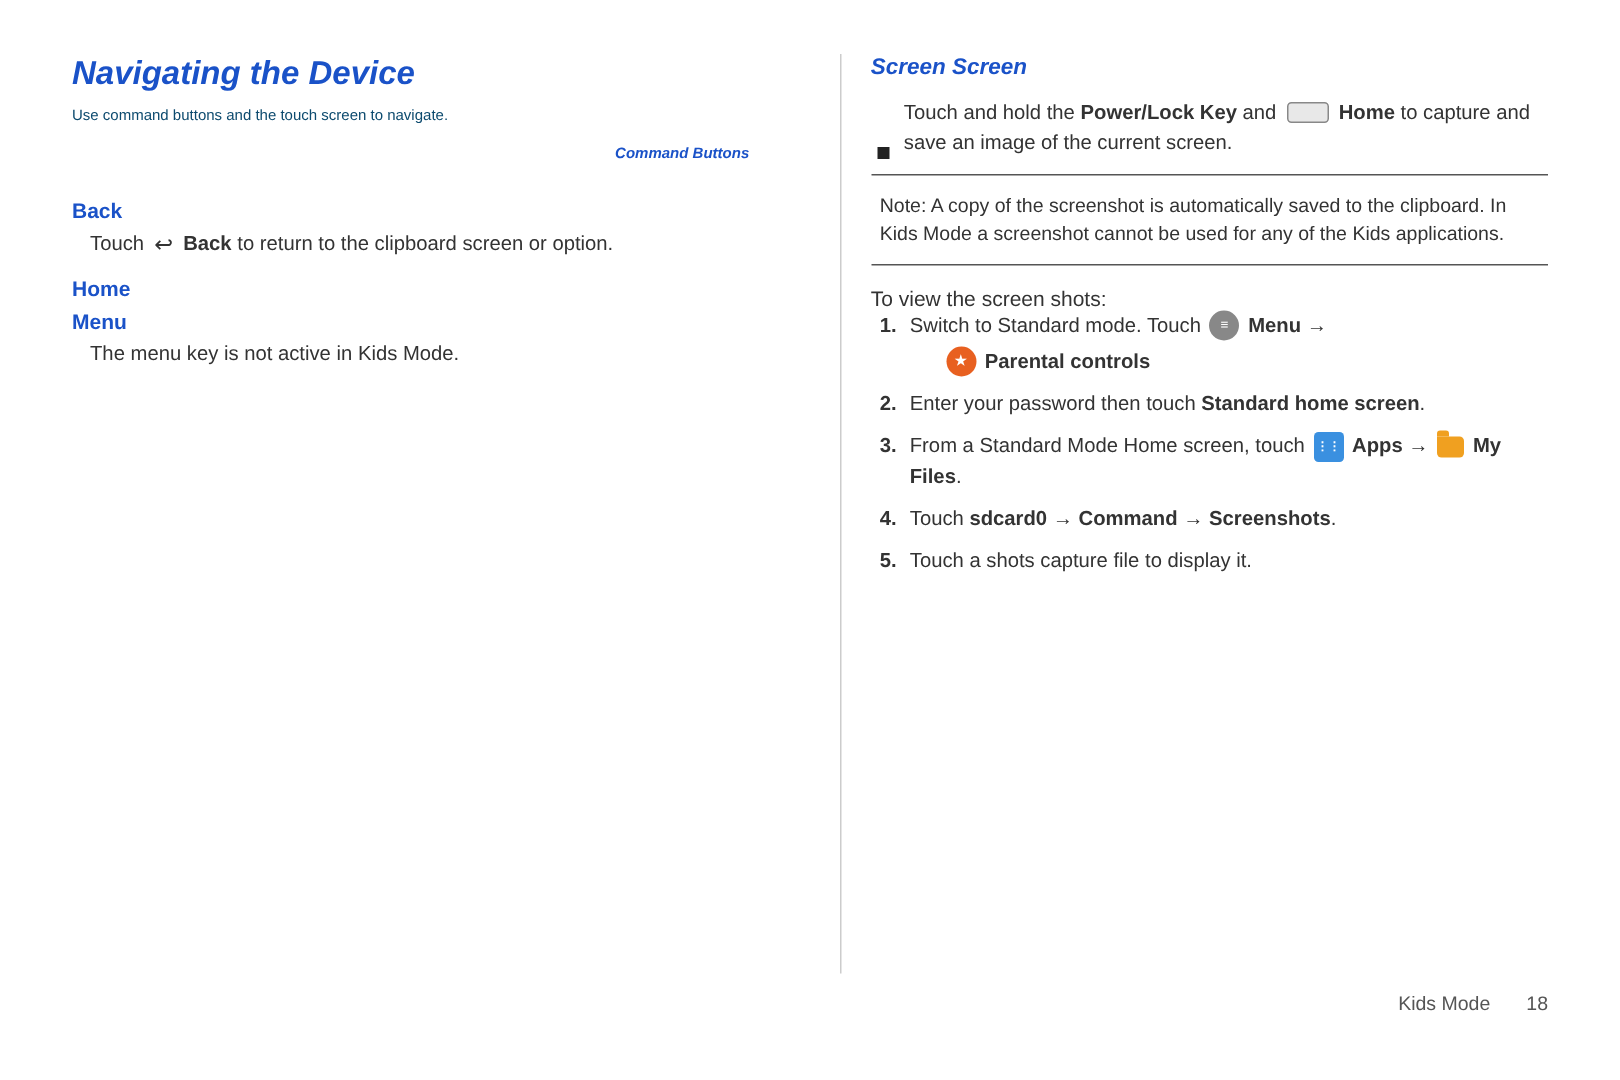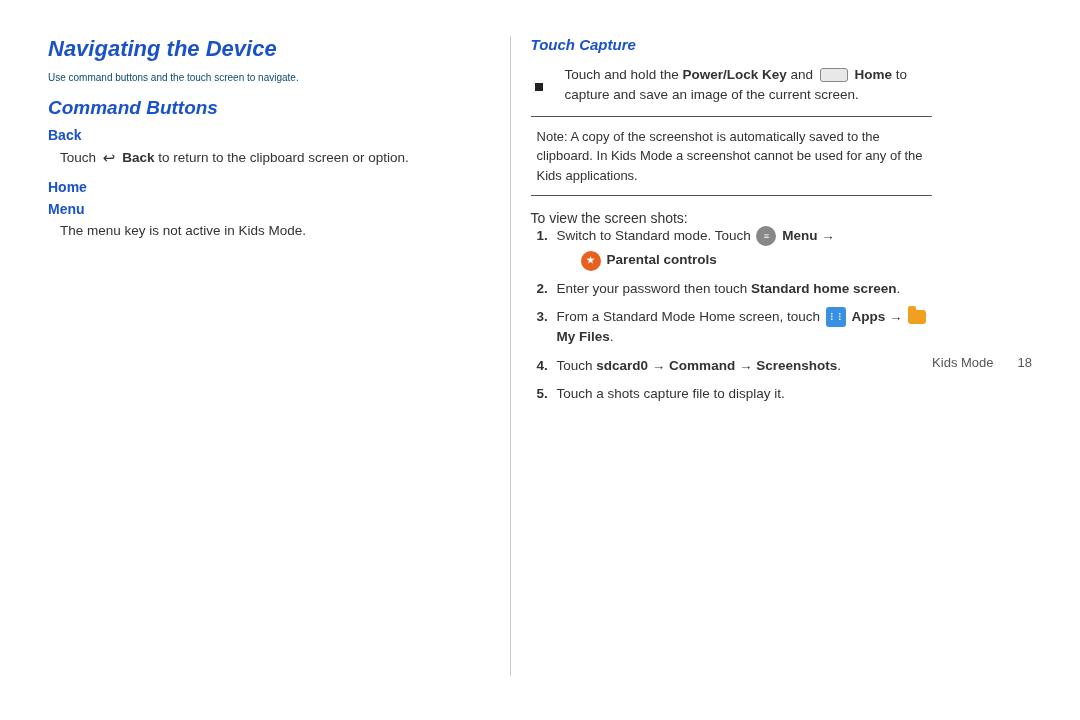--- a/index.html
+++ b/index.html
@@ -12,21 +12,21 @@
       font-size: 14px;
       color: #222;
       overflow: hidden;
     }
 
     .page {
       width: 1080px;
       height: 708px;
       padding: 36px 48px 32px 48px;
       display: flex;
-      flex-direction: row;
+      flex-direction: column;
     }
 
     .columns {
       display: flex;
       flex: 1;
       gap: 40px;
     }
 
     .left-col {
       flex: 1;
@@ -47,25 +47,26 @@
       margin-bottom: 10px;
     }
 
     .intro-text {
       font-size: 10px;
       color: #0c4a6e;
       margin-bottom: 14px;
     }
 
     .section-heading {
-      font-size: 19px;
+      font-size: 10px;
       font-weight: bold;
       font-style: italic;
       color: #1a52c8;
-      margin-bottom: 8px;
+      margin-bottom: 24px;
+      text-align: right;
     }
 
     .sub-heading {
       font-size: 14px;
       font-weight: bold;
       color: #1a52c8;
       margin-bottom: 6px;
     }
 
     .body-text {
@@ -98,24 +99,23 @@
     .screen-capture-heading {
       font-size: 15px;
       font-weight: bold;
       font-style: italic;
       color: #1a52c8;
       margin-bottom: 12px;
     }
 
     .bullet-item {
       display: flex;
-      align-items: center;
+      align-items: flex-end;
       margin-bottom: 9px;
       padding-left: 4px;
-      gap: 12px;
     }
 
     .bullet-square {
       display: inline-block;
       width: 8px;
       height: 8px;
       background: #222;
       margin-top: 4px;
       margin-right: 10px;
       flex-shrink: 0;
@@ -277,21 +277,21 @@
         <span> to return to the clipboard screen or option.</span>
       </p>
 
       <div class="sub-heading">Home</div>
 
       <div class="sub-heading">Menu</div>
       <p class="body-text">The menu key is not active in Kids Mode.</p>
     </div>
 
     <div class="right-col">
-      <div class="screen-capture-heading">Touch Capture</div>
+      <div class="screen-capture-heading">Screen Screen</div>
 
       <div class="bullet-item">
         <span class="bullet-square"></span>
         <span class="bullet-text">
           Touch and hold the <strong>Power/Lock Key</strong> and
           <span class="inline-icon-home"></span>
           <strong>Home</strong>
           to capture and save an image of the current screen.
         </span>
       </div>

